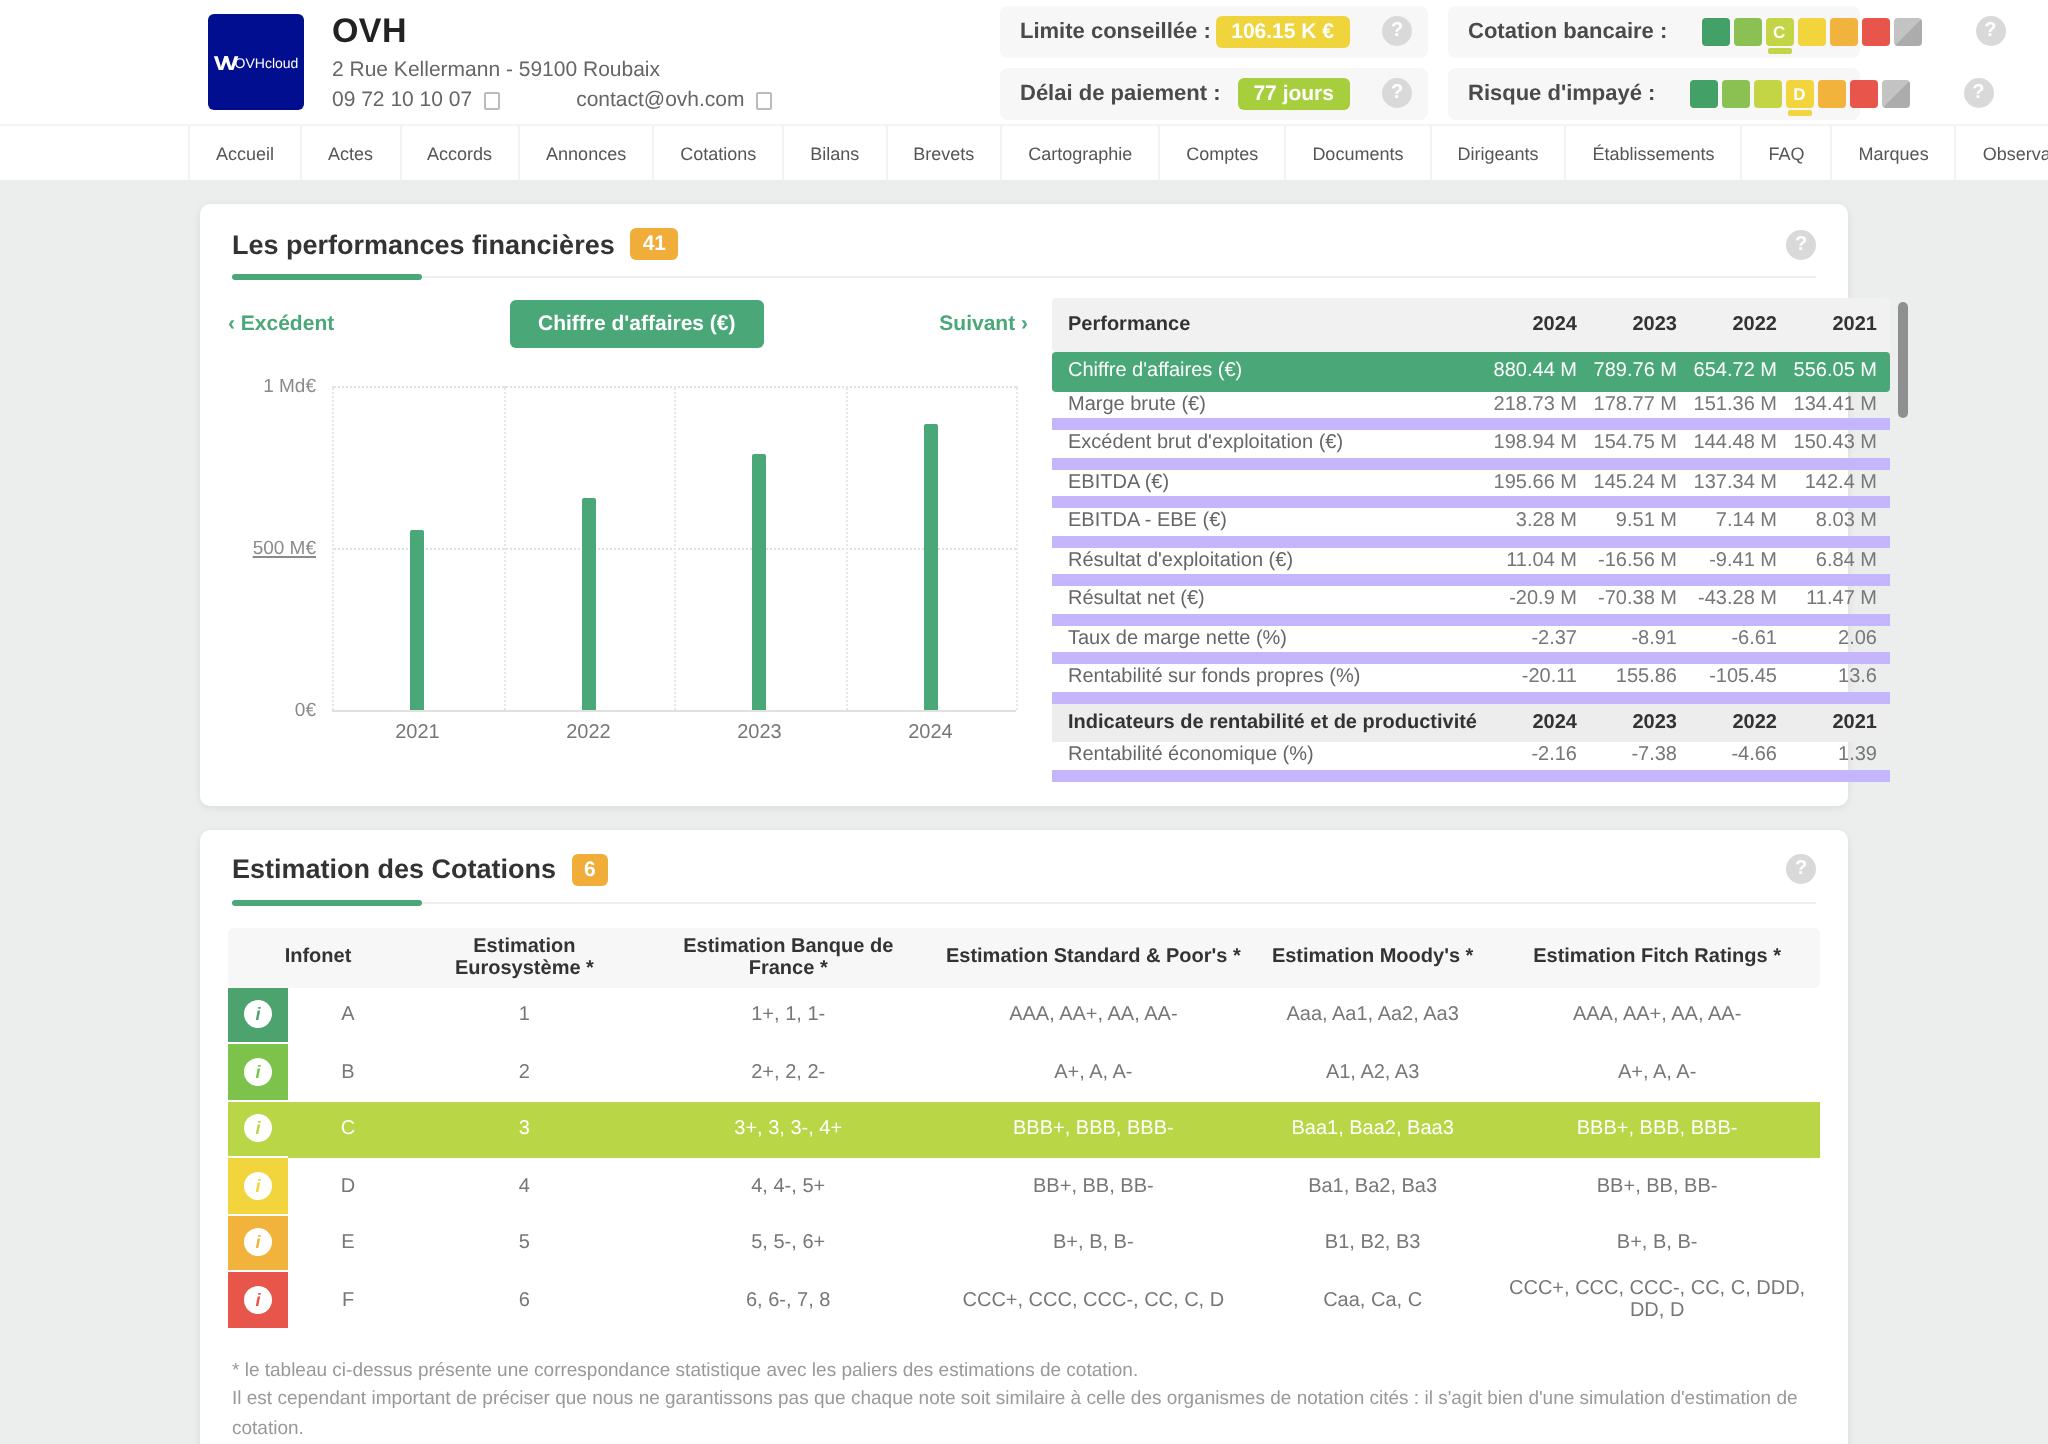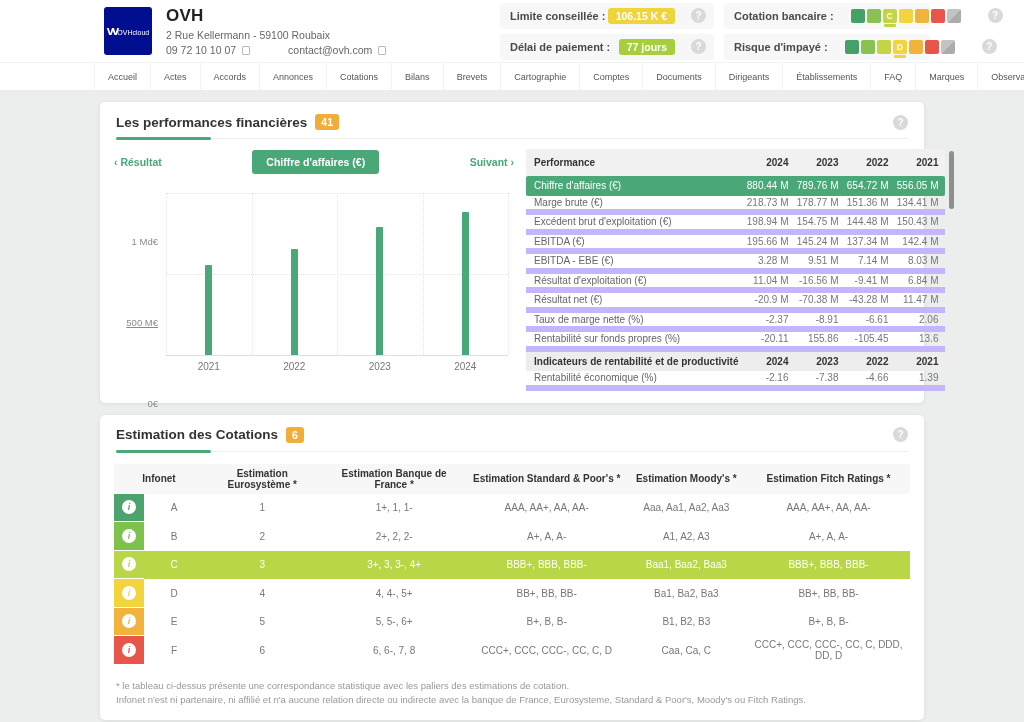--- a/index.html
+++ b/index.html
@@ -52,21 +52,21 @@
   .perf-body { display:flex; margin-top:10px; }
   .chart-pane { width:412px; flex:0 0 auto; padding-right:12px; }
   .chart-controls { display:flex; align-items:center; height:26px; }
   .nav-link { color:#4aa878; font-size:10.5px; font-weight:bold; cursor:pointer; }
   .metric-btn { margin:0 auto; background:#4aa878; color:#fff; border:none; font-family:inherit; font-size:10.5px; font-weight:bold; padding:6px 14px; border-radius:3px; cursor:pointer; }
   .chart-wrap { position:relative; margin-top:18px; }
   .plot { position:relative; height:162px; margin-left:52px; margin-right:6px; }
   .hgrid { position:absolute; left:0; right:0; height:0; border-top:1px dotted #e2e2e2; }
   .hgrid.base { border-top:1px solid #e0e0e0; }
   .vgrid { position:absolute; top:0; bottom:0; width:0; border-left:1px dotted #e6e6e6; }
-  .ylab { position:absolute; right:100%; margin-right:8px; width:46px; text-align:right; font-size:9.5px; color:#8a8a8a; white-space:nowrap;margin-top:48px; }
+  .ylab { position:absolute; right:100%; margin-right:8px; width:46px; text-align:right; font-size:9.5px; color:#8a8a8a; white-space:nowrap; }
   .bar { position:absolute; width:7px; background:#4aa878; border-radius:1px 1px 0 0; }
   .xlabels { display:flex; margin-left:52px; margin-right:6px; margin-top:6px; }
   .xlab { flex:1; text-align:center; font-size:10px; color:#777; }
 
   
   .ptable { flex:1; position:relative; font-size:10px; }
   .prow { display:flex; align-items:center; height:19.5px; border-bottom:6px solid #c4b5fd; padding:0 6px 0 8px; }
   .prow .plabel { flex:1; color:#666; white-space:nowrap; overflow:hidden; }
   .prow .pval { width:50px; text-align:right; color:#777; }
   .prow.phead { background:#f1f1f1; height:27px; font-weight:bold; border-bottom:none; border-radius:2px; }
@@ -188,21 +188,21 @@
       <span class="count-badge">41</span>
       <span class="qmark">?</span>
     </div>
     <div class="head-rule">
         <span class="green-bar"></span>
       </div>
 
     <div class="perf-body">
       <div class="chart-pane">
         <div class="chart-controls">
-          <span class="nav-link">‹ Résultat</span>
+          <span class="nav-link">‹ Excédent</span>
           <button class="metric-btn">Chiffre d'affaires (€)</button>
           <span class="nav-link">Suivant ›</span>
         </div>
         <div class="chart-wrap">
           <div class="plot">
               <div class="hgrid base" style="top: 162px;"></div>
               <span class="ylab" style="top: 157px;">0€</span>
               <div class="hgrid" style="top: 81px;"></div>
               <span class="ylab" style="top: 76px; text-decoration: underline;">500 M€</span>
               <div class="hgrid" style="top: 0px;"></div>
@@ -402,17 +402,18 @@
             <span class="ecell c-2">6, 6-, 7, 8</span>
             <span class="ecell c-3">CCC+, CCC, CCC-, CC, C, D</span>
             <span class="ecell c-4">Caa, Ca, C</span>
             <span class="ecell c-5">CCC+, CCC, CCC-, CC, C, DDD, DD, D</span>
           </div>
         </div>
     </div>
 
     <div class="foot">
       <div>* le tableau ci-dessus présente une correspondance statistique avec les paliers des estimations de cotation.</div>
+      <div>Il est cependant important de préciser que nous ne garantissons pas que chaque note soit similaire à celle des organismes de notation cités : il s'agit bien d'une simulation d'estimation de cotation.</div>
       <div>Infonet n'est ni partenaire, ni affilié et n'a aucune relation directe ou indirecte avec la banque de France, Eurosysteme, Standard &amp; Poor's, Moody's ou Fitch Ratings.</div>
     </div>
   </div>
 
 </div>
 
 </body></html>

